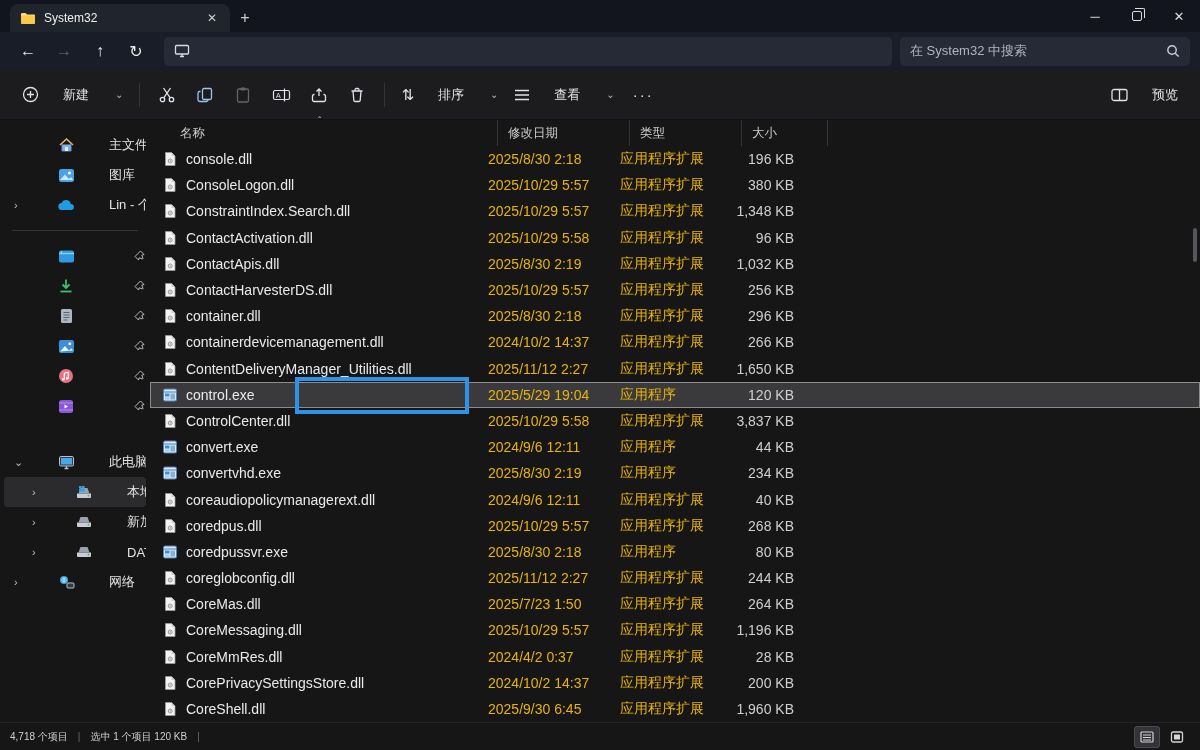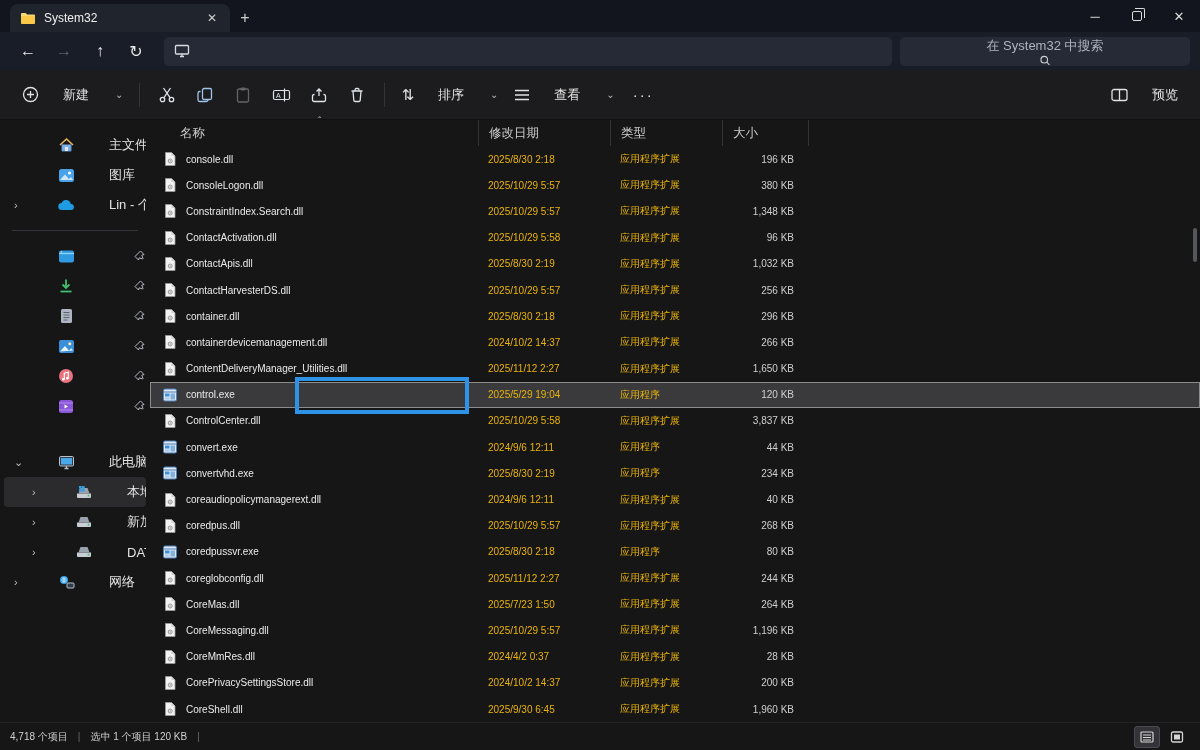--- a/index.html
+++ b/index.html
@@ -25,21 +25,21 @@
   
   .navbar { height:38px; background:#191d27; display:flex; align-items:center; padding:0 10px; flex:0 0 38px; }
   .nav-btn { width:36px; height:30px; display:flex; align-items:center; justify-content:center;
     color:#e8e8e8; font-size:16px; border-radius:4px; }
   .nav-btn.dim { color:#5d616b; }
   .addressbar { flex:1; height:29px; background:#252a36; border-radius:5px; margin:0 8px 0 10px;
     display:flex; align-items:center; padding:0 10px; font-size:13px; color:#e8e8e8; }
   .crumb { padding:2px 6px; border-radius:4px; white-space:nowrap; }
   .crumb-sep { color:#9aa0aa; font-size:11px; padding:0 2px; }
   .searchbox { width:290px; height:29px; background:#252a36; border-radius:5px; display:flex; align-items:center;
-    padding:0 10px; font-size:13px; color:#aeb4be;flex-direction:column; }
+    padding:0 10px; font-size:13px; color:#aeb4be; }
   .searchbox .ph { flex:1; }
 
   
   .toolbar { height:50px; background:#1c1c1e; display:flex; align-items:center; padding:0 14px;
     flex:0 0 50px; border-bottom:1px solid #101012; }
   .tb-btn { display:flex; align-items:center; gap:24px; color:#e2e2e2; font-size:13px; padding:6px 8px;
     border-radius:4px; white-space:nowrap; }
   .tb-icon-btn { width:38px; height:34px; display:flex; align-items:center; justify-content:center; border-radius:4px; }
   .tb-sep { width:1px; height:24px; background:#33343a; margin:0 8px; }
   .chev { font-size:10px; color:#b7b7b7; margin-left:2px; }
@@ -62,25 +62,25 @@
   .side-item.indent1 { padding-left:28px; }
   .side-item.selected { background:#2b2b2e; }
   .side-divider { height:1px; background:#34353a; margin:10px 12px 10px 12px; }
   .side-gap { height:26px; }
 
   
   .content { flex:1; position:relative; display:flex; flex-direction:column; }
   .list-header { height:26px; display:grid; grid-template-columns:328px 132px 112px 86px 1fr;
     align-items:center; font-size:12.5px; color:#cdcdcd; position:relative; }
   .list-header .hc { padding-left:30px; position:relative; height:100%; display:flex; align-items:center; }
-  .list-header .hc + .hc { padding-left:10px; border-left:1px solid #33343a; }
+  .list-header .hc + .hc { padding-left:10px; border-left:1px solid #33343a;margin-left:19px; }
   .sort-caret { position:absolute; left:168px; top:-4px; color:#bdbdbd; font-size:10px; }
   .rows { flex:1; position:relative; }
   .frow { height:26.2px; display:grid; grid-template-columns:328px 132px 112px 86px 1fr;
-    align-items:center; font-size:10px; color:#dedede; }
+    align-items:center; font-size:14px; color:#dedede; }
   .frow .c-name { display:flex; align-items:center; padding-left:12px; gap:8px; white-space:nowrap;
     overflow:hidden; color:#eaeaea; }
   .frow .c-date, .frow .c-type { padding-left:10px; color:#eab308; white-space:nowrap; }
   .frow .c-size { text-align:right; padding-right:14px; color:#cfcfcf; white-space:nowrap; }
   .frow.selected { background:#3a3a3c; box-shadow:inset 0 0 0 1px #8d8d8d; }
   .f-icon { width:16px; height:16px; flex:0 0 16px; }
 
   
   .annotation-box { position:absolute; left:145px; top:257px; width:174px; height:37px;
     border:4px solid #2e93e6; pointer-events:none; z-index:5; }

